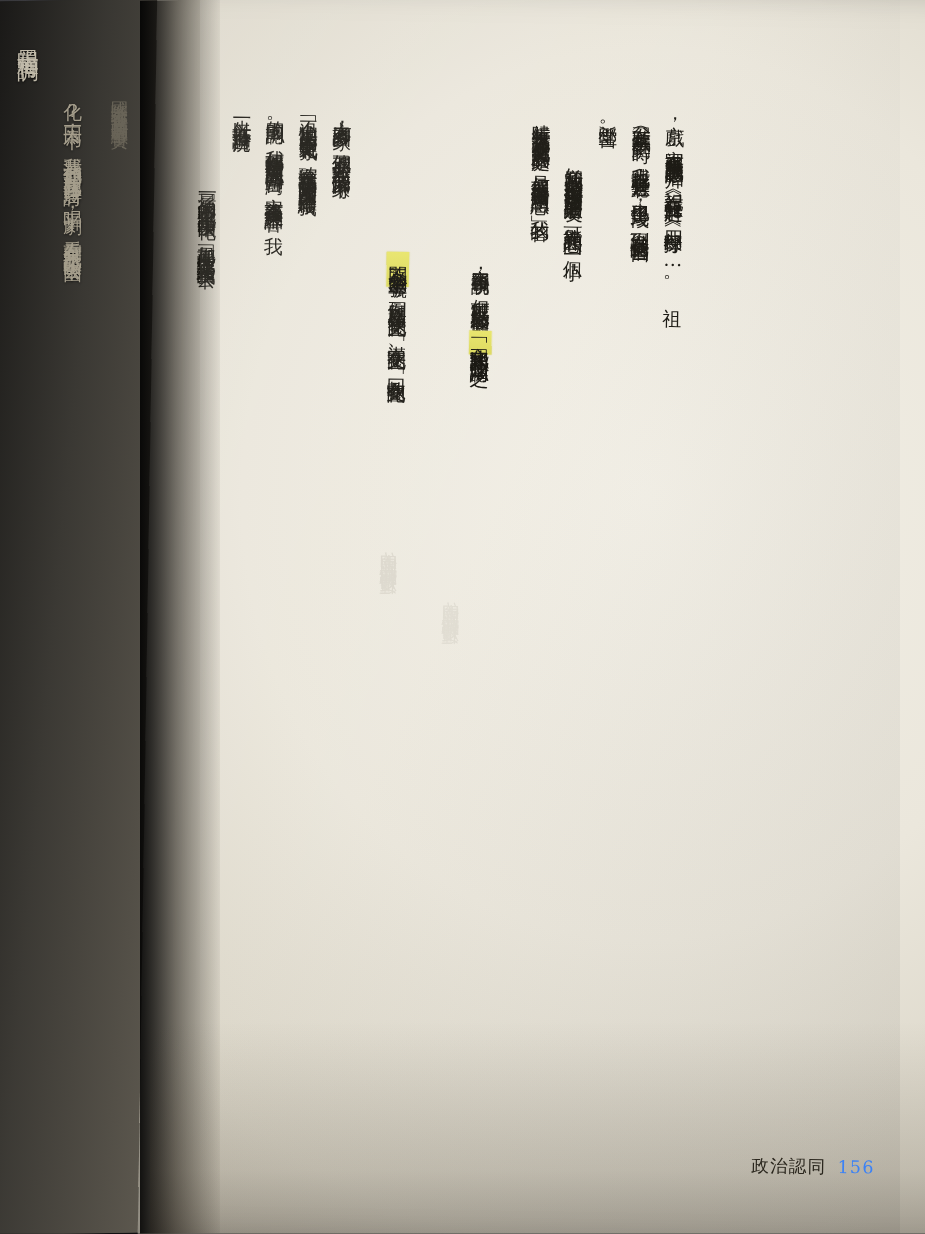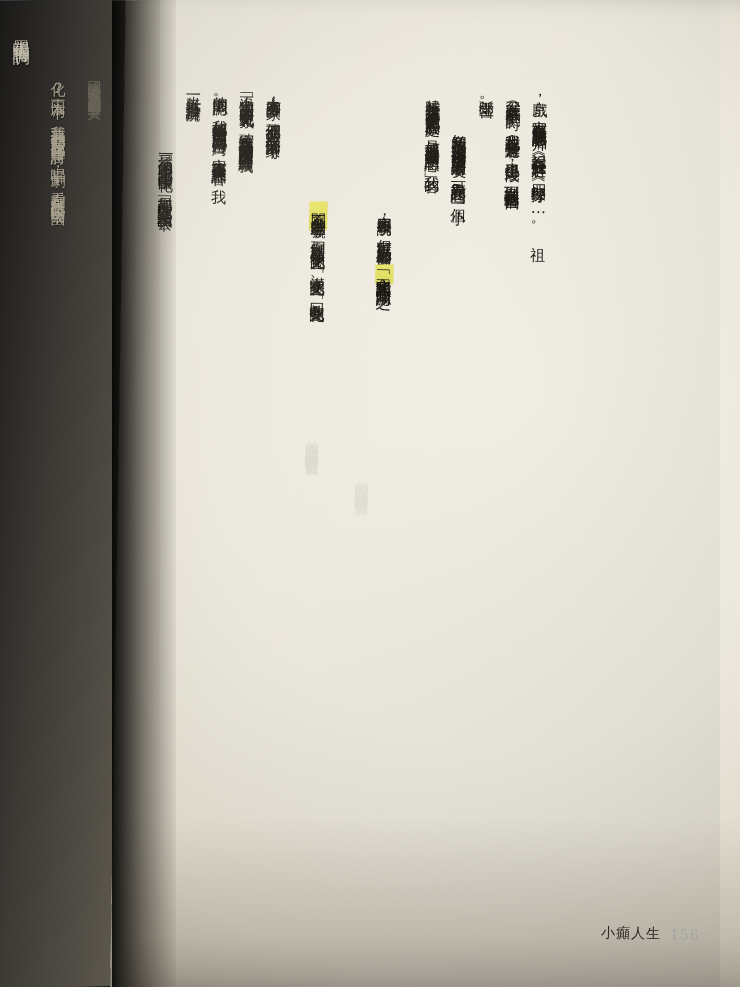--- a/index.html
+++ b/index.html
@@ -120,21 +120,21 @@
   }
   
   #footer{
     position:absolute;right:40px;bottom:44px;
     transform:rotate(0.9deg);
     font-family:"DejaVu Serif","Liberation Serif",serif;
     font-size:14px;color:#2a261d;
     display:flex;align-items:center;gap:9px;
     letter-spacing:1px;
   }
-  #footer .pg{font-size:14px;color:#a3a3a3;}
+  #footer .pg{font-size:14px;color:#3b82f6;}
   
   .ghost{
     position:absolute;
     writing-mode:vertical-rl;text-orientation:upright;
     font-family:"DejaVu Serif","Liberation Serif",serif;
     color:#6f6a5c;opacity:.13;font-size:14px;letter-spacing:2px;
     transform:rotate(0.9deg) scaleX(-1);
     pointer-events:none;
   }
 </style>
@@ -193,17 +193,17 @@
     <div class="col">的中國認同。我如何轉變這種國家認同而回歸台灣，容本書後面再來詳細答。我</div>
     <div class="col" style="max-height:220px;">先以一首打油詩自況：</div>
     <div class="col" style="margin-top:60px;">最後一句的「去中化」是指「去中國化」。如果那些「統派」還要扣我「去中</div>
 
   </div>
 
   <div class="page-sheen"></div>
   <div class="page-bottom-shade"></div>
 
   <div id="footer">
-    <span>小癲人生</span>
+    <span>政治認同</span>
     <span class="pg">156</span>
   </div>
 
 </div>
 
 </body></html>

